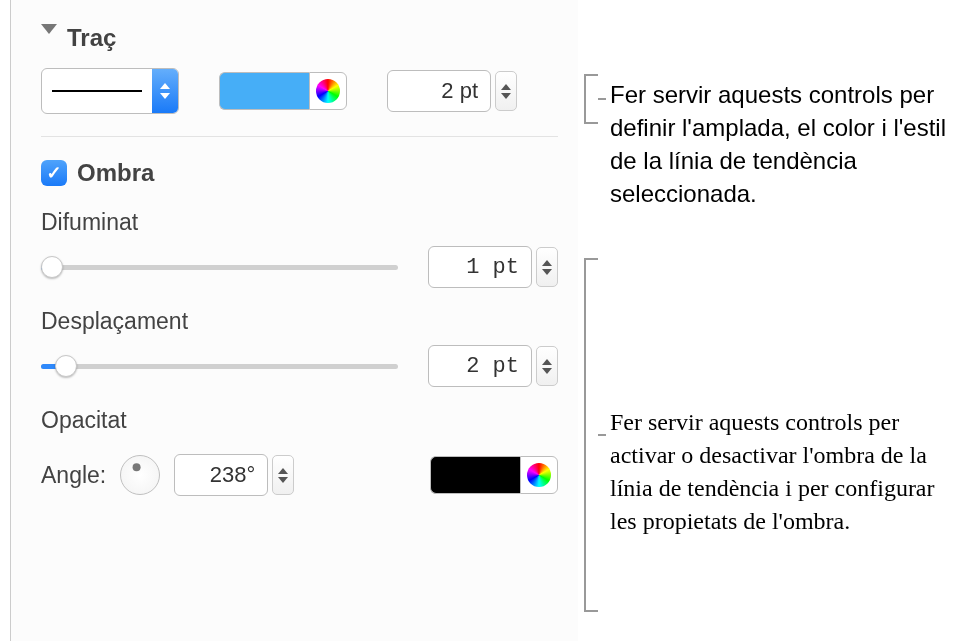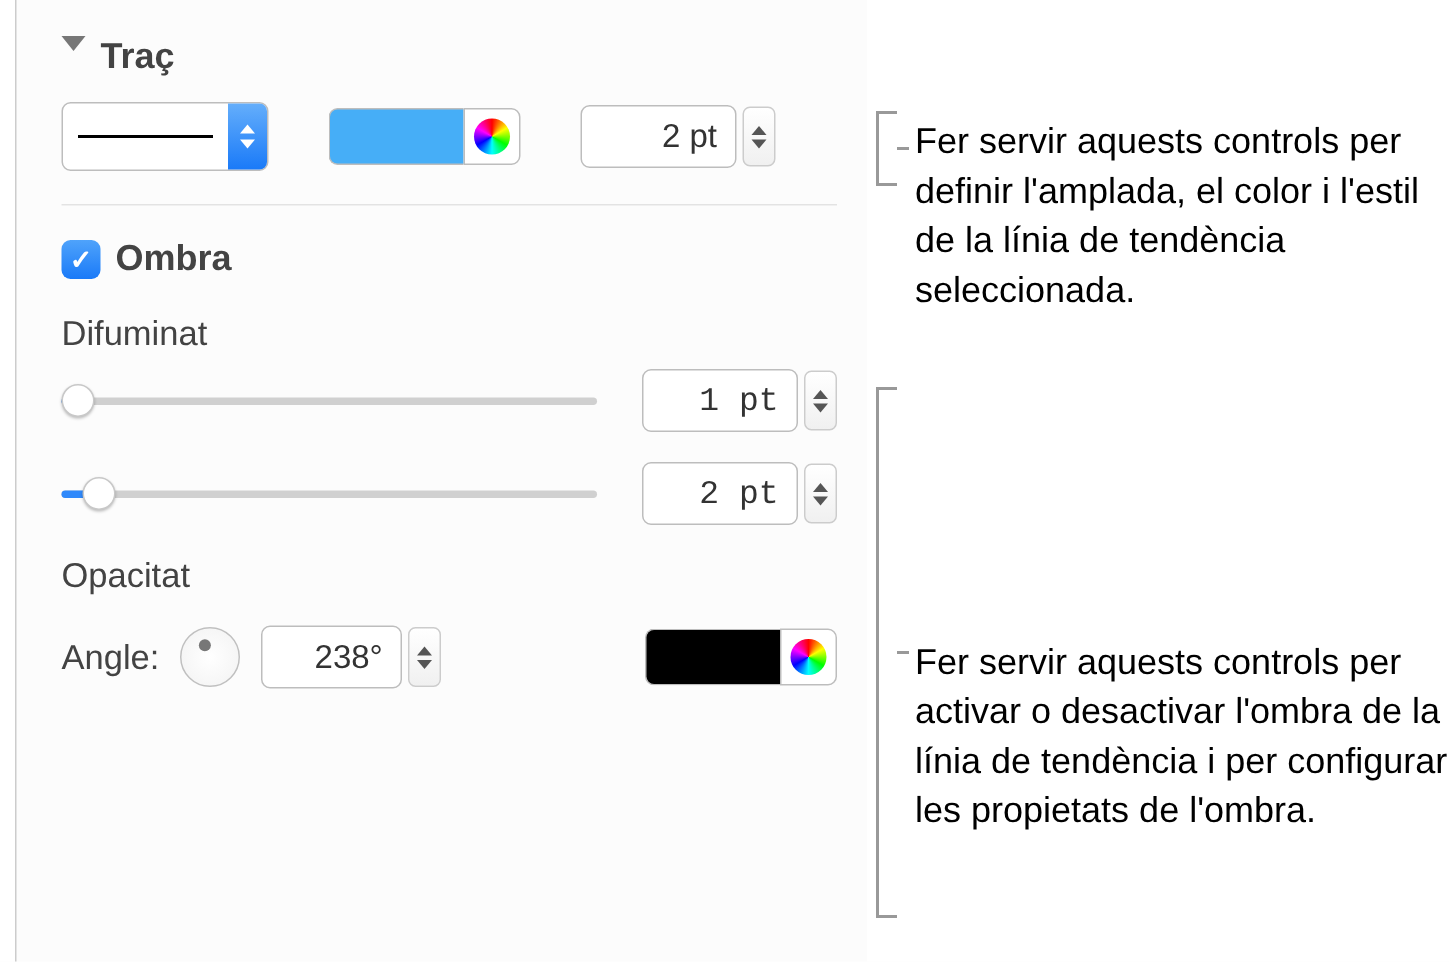--- a/index.html
+++ b/index.html
@@ -244,21 +244,21 @@
   transform: rotate(238deg) translate(14px) rotate(-238deg);
 }
 
 .callout {
   position: absolute;
   font-size: 24px;
   line-height: 1.38;
   color: #000;
 }
 .callout-1 { left: 610px; top: 78px; width: 350px; }
-.callout-2 { left: 610px; top: 425px; width: 356px; }
+.callout-2 { left: 610px; top: 406px; width: 356px; font-family: Liberation Serif, serif; }
 .bracket {
   position: absolute;
   border-left: 2px solid #999;
   border-top: 2px solid #999;
   border-bottom: 2px solid #999;
 }
 .bracket-1 { left: 584px; top: 74px; height: 50px; width: 14px; }
 .bracket-2 { left: 584px; top: 258px; height: 354px; width: 14px; }
 .bracket-line {
   position: absolute;
@@ -319,20 +319,21 @@
         <div class="stepper-input">1 pt</div>
         <div class="stepper-arrows">
             <div class="up"></div>
             <div class="down"></div>
           </div>
       </div>
     </div>
   </div>
 
   <div class="prop-block">
+    <span class="prop-label">Desplaçament</span>
     <div class="prop-row">
       <div class="slider">
         <div class="slider-track">
           <div class="slider-fill" style="width:7%"></div>
         </div>
         <div class="slider-thumb" style="left:7%"></div>
       </div>
       <div class="stepper-field">
         <div class="stepper-input">2 pt</div>
         <div class="stepper-arrows">

